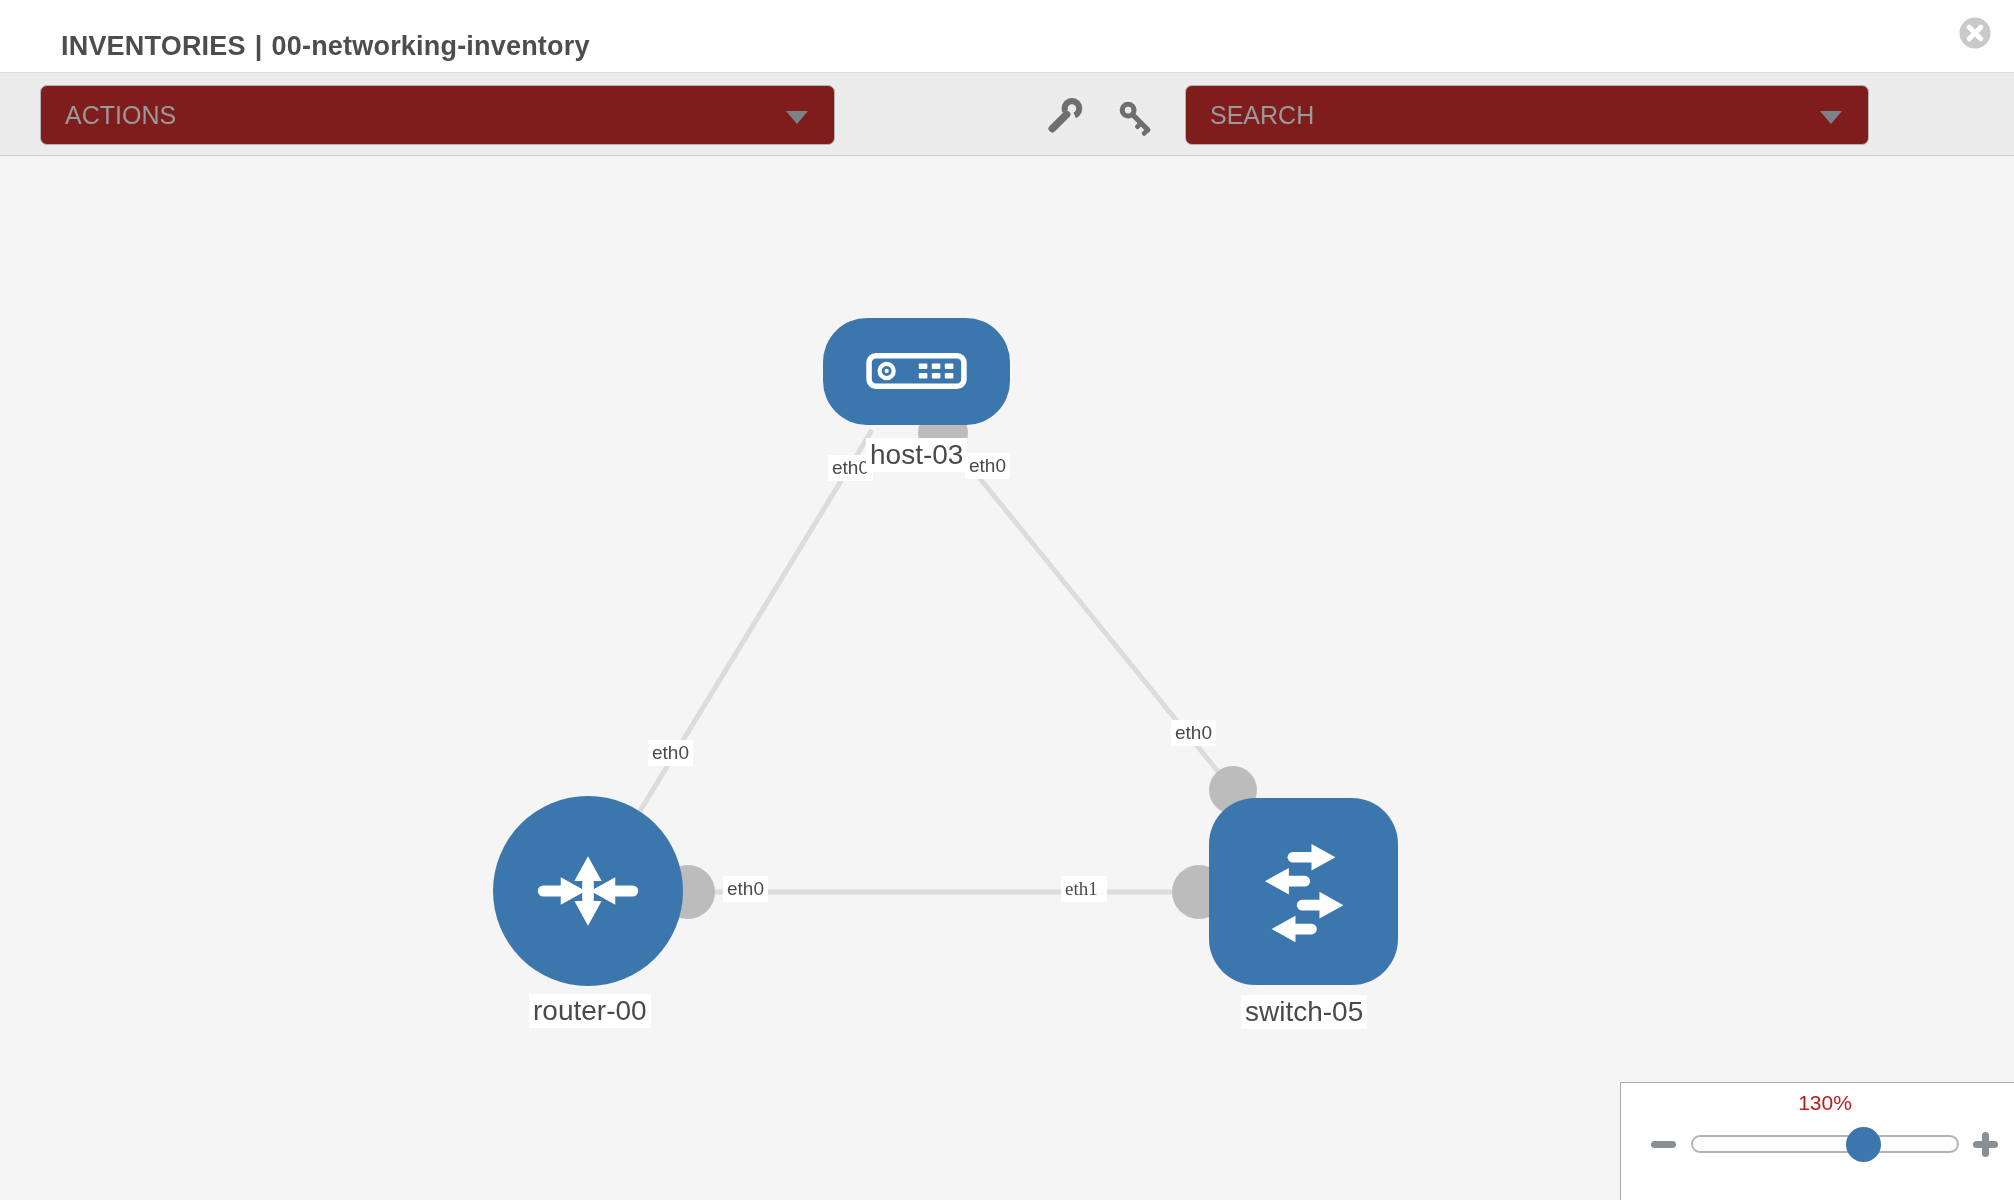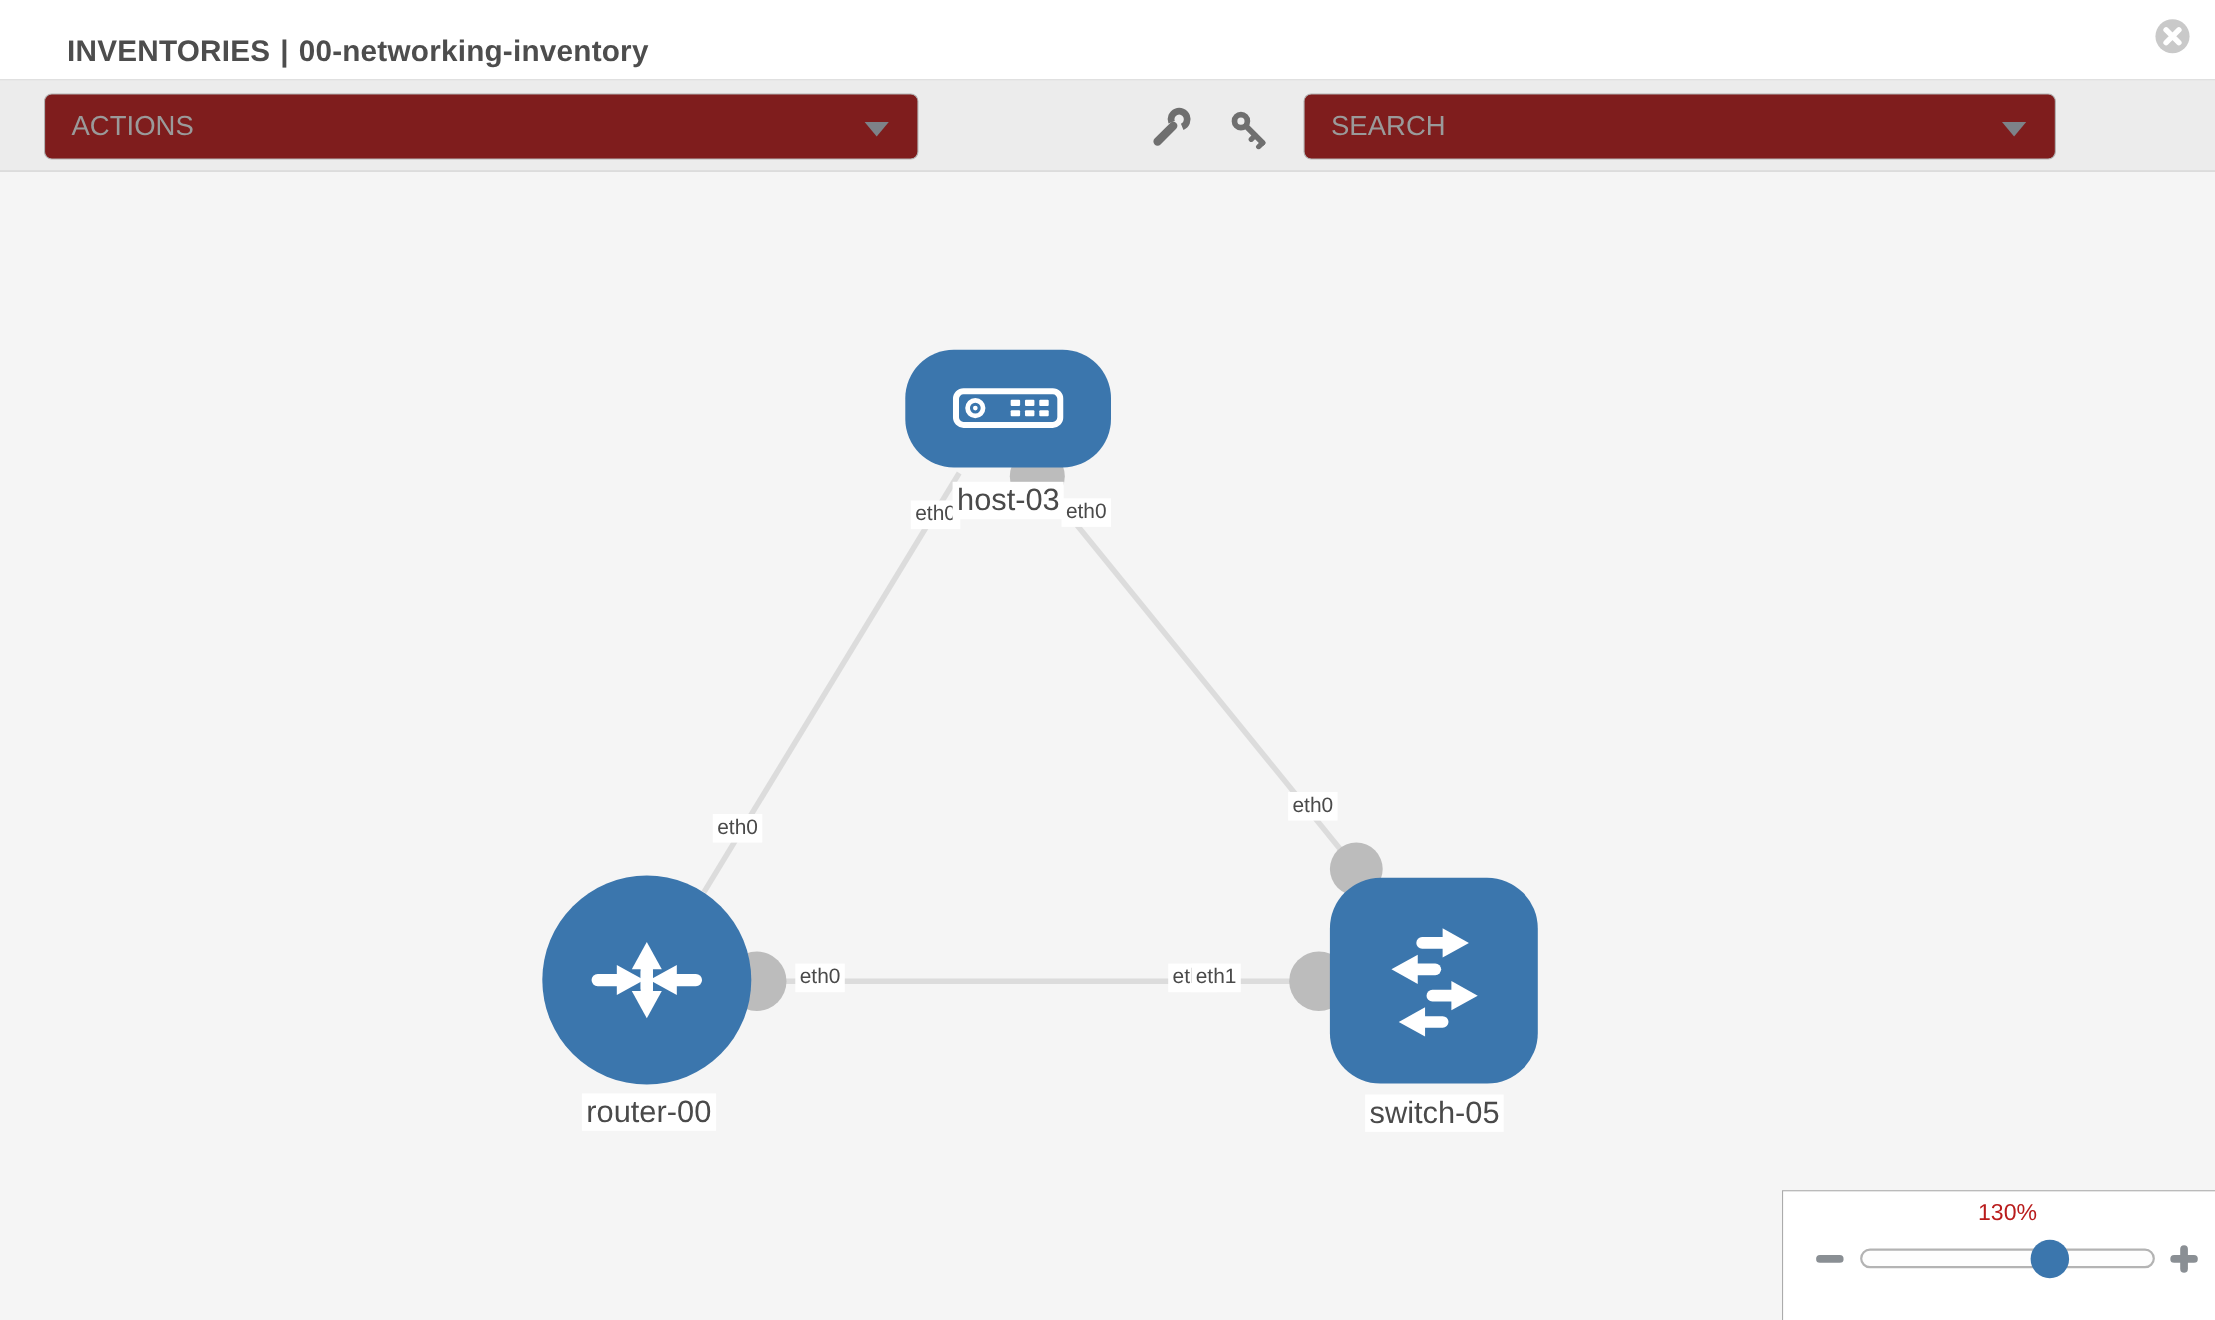--- a/index.html
+++ b/index.html
@@ -157,21 +157,21 @@
 
   <span class="chip chip-iface" style="left:828px;top:455px;">eth0</span>
   <span class="chip chip-name" style="left:866px;top:438px;">host-03</span>
   <span class="chip chip-iface" style="left:965px;top:453px;">eth0</span>
 
   <span class="chip chip-iface" style="left:648px;top:740px;">eth0</span>
   <span class="chip chip-iface" style="left:1171px;top:720px;">eth0</span>
 
   <span class="chip chip-iface" style="left:723px;top:876px;">eth0</span>
   <span class="chip chip-iface" style="left:1062px;top:876px;">eth2</span>
-  <span class="chip chip-iface" style="left:1083px;top:876px;">eth1</span>
+  <span class="chip chip-iface" style="left:1061px;top:876px;font-family:Liberation Serif, serif;">eth1</span>
 
   <span class="chip chip-name" style="left:529px;top:994px;">router-00</span>
   <span class="chip chip-name" style="left:1241px;top:995px;">switch-05</span>
 
   <div class="zoom-panel">
     <div class="zoom-level">130%</div>
     <div class="zoom-minus"></div>
     <div class="zoom-track"></div>
     <div class="zoom-thumb"></div>
     <div class="zoom-plus">

